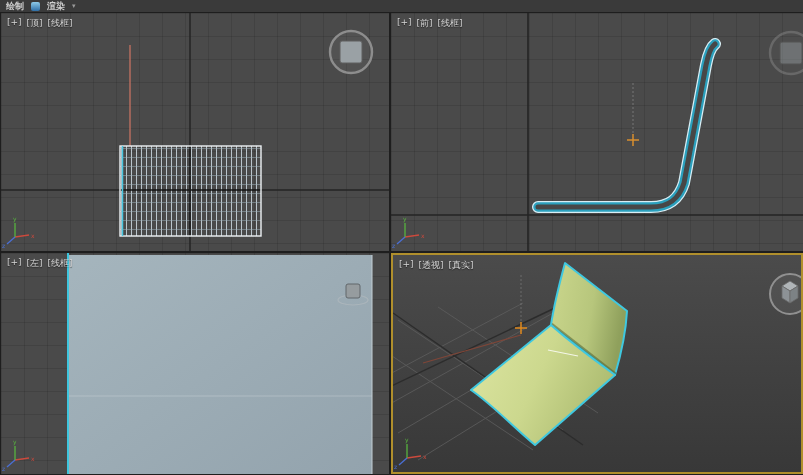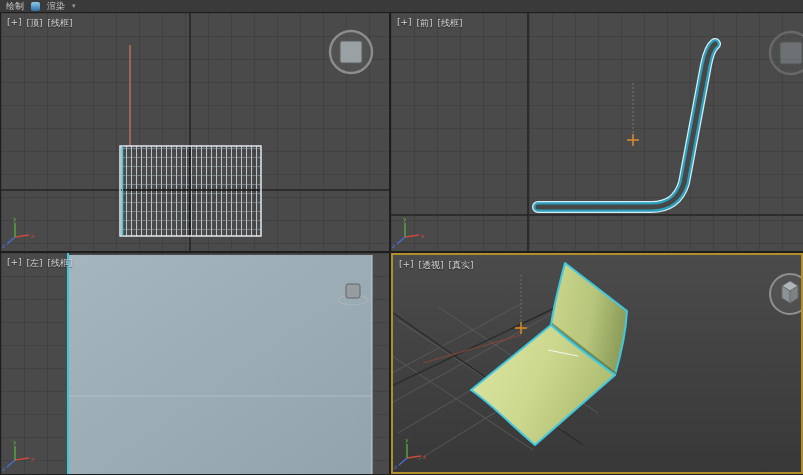--- a/index.html
+++ b/index.html
@@ -1,18 +1,18 @@
 <!DOCTYPE html>
 <html><head>
 <meta charset="utf-8">
 <style>
   html,body{margin:0;padding:0;background:#2a2a2a;font-family:"DejaVu Sans","Liberation Sans",sans-serif;}
   .app{position:relative;width:803px;height:475px;background:#1e1e1e;overflow:hidden;}
   .menubar{position:absolute;top:0;left:0;right:0;height:12px;background:#3a3a3a;display:flex;align-items:center;gap:7px;padding:0 6px;font-size:9px;color:#cfcfcf;line-height:12px;}
-  .menu-item{cursor:default;white-space:nowrap;}
+  .menu-item{cursor:default;white-space:nowrap;font-weight:bold;}
   .menu-icon{width:9px;height:9px;border-radius:2px;background:linear-gradient(#8ecbe9,#2e6ea6);display:inline-block;}
   .caret{font-size:7px;color:#999;}
   .viewport{position:absolute;background:#4a4a4a;overflow:hidden;}
   .grid-bg{position:absolute;inset:0;
     background-image:
       linear-gradient(to right, rgba(0,0,0,0.11) 1px, transparent 1px),
       linear-gradient(to bottom, rgba(0,0,0,0.11) 1px, transparent 1px);
     background-size:23px 23px;}
   .vp-label{position:absolute;top:4px;left:6px;font-size:9px;color:#d6d6d6;display:flex;gap:5px;z-index:6;text-shadow:0 1px 1px rgba(0,0,0,0.55);}
   .vp-label span{cursor:default;}

